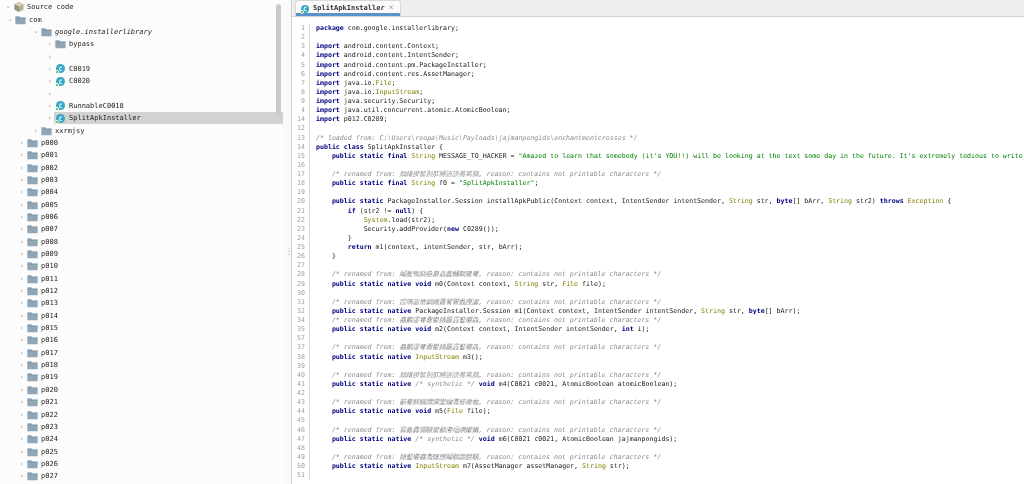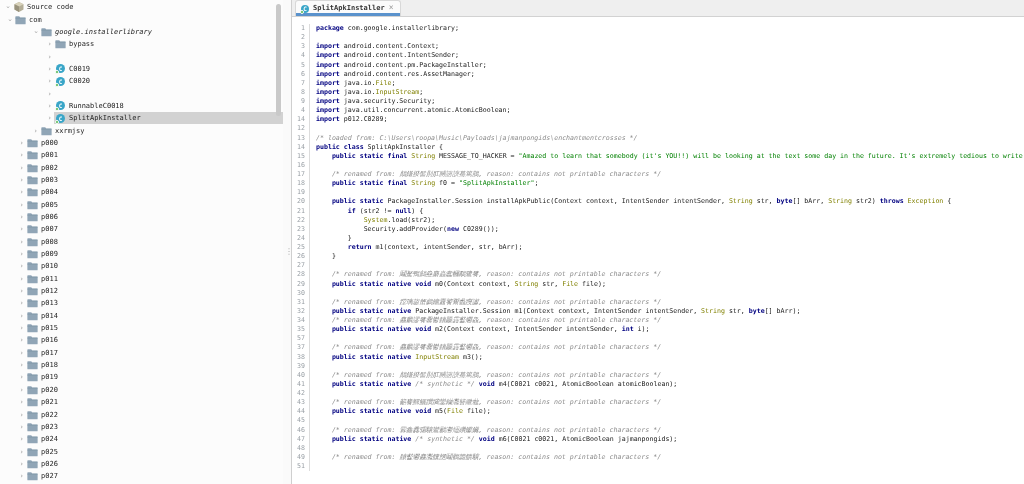--- a/index.html
+++ b/index.html
@@ -574,18 +574,19 @@
           <div class="cl"><span class="ln">40</span><span class="lc"><span class="pl">    </span><span class="cm">/* renamed from: 鷏鎌揆髻刖肛賻諮諛驀篤鵲, reason: contains not printable characters */</span></span></div>
           <div class="cl"><span class="ln">41</span><span class="lc"><span class="pl">    </span><span class="kw">public static native</span><span class="pl"> </span><span class="cm">/* synthetic */</span><span class="pl"> </span><span class="kw">void</span><span class="pl"> m4(C0021 c0021, AtomicBoolean atomicBoolean);</span></span></div>
           <div class="cl"><span class="ln">42</span><span class="lc"></span></div>
           <div class="cl"><span class="ln">43</span><span class="lc"><span class="pl">    </span><span class="cm">/* renamed from: 籲饔鰥鱺躦躪鑾钄灩籫纜虌, reason: contains not printable characters */</span></span></div>
           <div class="cl"><span class="ln">44</span><span class="lc"><span class="pl">    </span><span class="kw">public static native void</span><span class="pl"> m5(</span><span class="ty">File</span><span class="pl"> file);</span></span></div>
           <div class="cl"><span class="ln">45</span><span class="lc"></span></div>
           <div class="cl"><span class="ln">46</span><span class="lc"><span class="pl">    </span><span class="cm">/* renamed from: 釁鑫馫骦驤鸞鸝灪爧纘钀鑶, reason: contains not printable characters */</span></span></div>
           <div class="cl"><span class="ln">47</span><span class="lc"><span class="pl">    </span><span class="kw">public static native</span><span class="pl"> </span><span class="cm">/* synthetic */</span><span class="pl"> </span><span class="kw">void</span><span class="pl"> m6(C0021 c0021, AtomicBoolean jajmanpongids);</span></span></div>
           <div class="cl"><span class="ln">48</span><span class="lc"></span></div>
           <div class="cl"><span class="ln">49</span><span class="lc"><span class="pl">    </span><span class="cm">/* renamed from: 齉齾爩麤灩饢戇鬮鸛籱饋驥, reason: contains not printable characters */</span></span></div>
+          <div class="cl"><span class="ln">50</span><span class="lc"><span class="pl">    </span><span class="kw">public static native</span><span class="pl"> </span><span class="ty">InputStream</span><span class="pl"> m7(AssetManager assetManager, </span><span class="ty">String</span><span class="pl"> str);</span></span></div>
           <div class="cl"><span class="ln">51</span><span class="lc"></span></div>
         </div>
     </div>
   </main>
 
 </div>
 
 </body></html>

